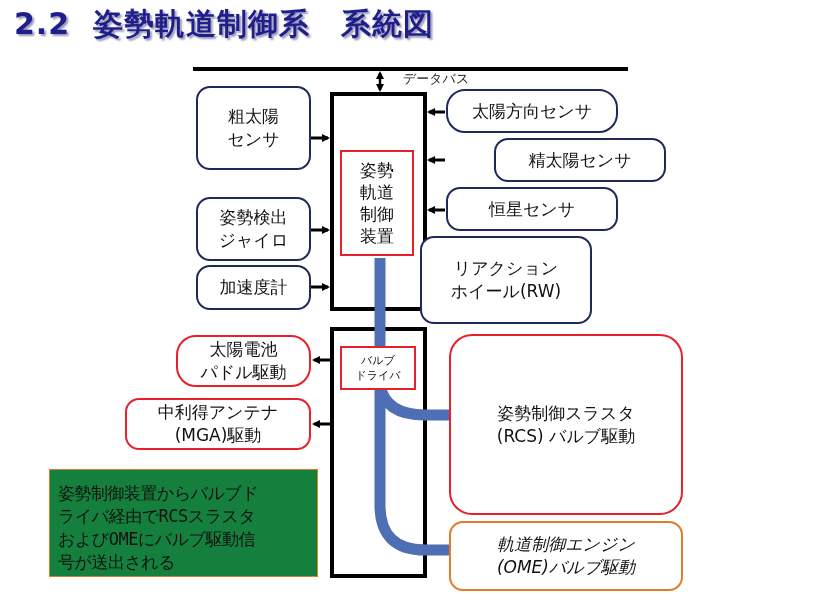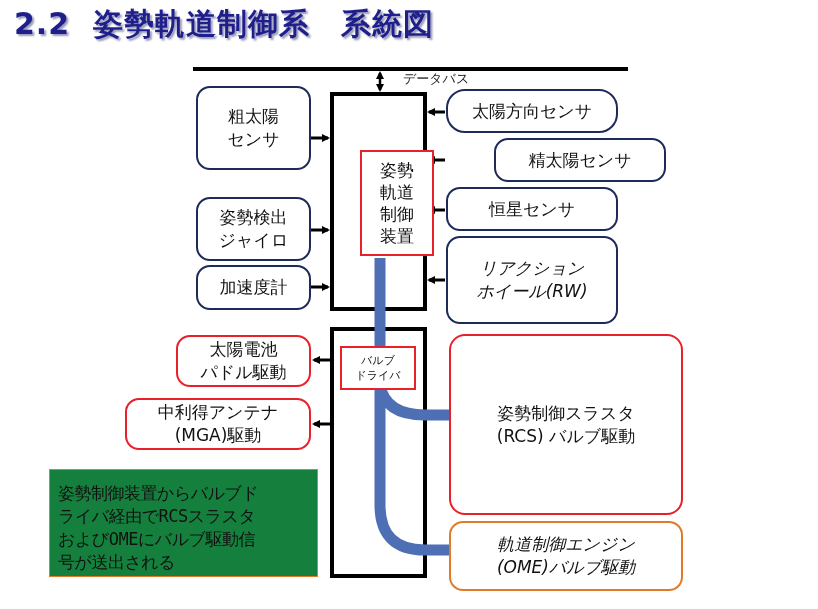--- a/index.html
+++ b/index.html
@@ -61,21 +61,21 @@
   <g fill="none" stroke="#4f6fb5" stroke-width="11" stroke-linejoin="round">
     <path d="M380,258 L380,505 Q380,550 425,550 L455,550"></path>
     <path d="M380,385 Q385,415 425,415 L455,415"></path>
   </g>
   <g stroke="#3a5590" stroke-width="1" fill="#4f6fb5">
     <polygon points="455,403 482,415 455,427"></polygon>
     <polygon points="455,538 482,550 455,562"></polygon>
   </g>
 </svg>
 
-<div class="abs inner-red" style="left:340px; top:150px; width:74px; height:106px; font-size:17px; line-height:1.3;margin-left:20px;">
+<div class="abs inner-red" style="left:340px; top:150px; width:74px; height:106px; font-size:17px; line-height:1.3;">
   <span>姿勢
 軌道
 制御
 装置</span>
 </div>
 
 <div class="abs inner-red" style="left:340px; top:346px; width:76px; height:44px; font-size:11px; line-height:1.4;">
   <span>バルブ
 ドライバ</span>
 </div>
@@ -94,35 +94,35 @@
 
 <div class="abs box" style="left:446px; top:89px; width:172px; height:44px;border-radius:19px;">
   <span>太陽方向センサ</span>
 </div>
 <div class="abs box" style="left:446px; top:138px; width:172px; height:44px;margin-left:48px;">
   <span>精太陽センサ</span>
 </div>
 <div class="abs box" style="left:446px; top:187px; width:172px; height:44px;">
   <span>恒星センサ</span>
 </div>
-<div class="abs box" style="left:446px; top:236px; width:172px; height:88px;font-style:italic;">
+<div class="abs box" style="left:420px; top:236px; width:172px; height:88px;">
   <span>リアクション
 ホイール(RW)</span>
 </div>
 
-<div class="abs box red" style="left:176px; top:335px; width:135px; height:52px;">
+<div class="abs box red" style="left:176px; top:335px; width:135px; height:52px;border-radius:20px;">
   <span>太陽電池
 パドル駆動</span>
 </div>
 <div class="abs box red" style="left:125px; top:398px; width:186px; height:52px;">
   <span>中利得アンテナ
 (MGA)駆動</span>
 </div>
 
-<div class="abs box red" style="left:449px; top:334px; width:234px; height:181px; border-radius:16px;">
+<div class="abs box red" style="left:449px; top:334px; width:234px; height:181px; border-radius:23px;">
   <span>姿勢制御スラスタ
 (RCS) バルブ駆動</span>
 </div>
 <div class="abs box orange" style="left:449px; top:521px; width:234px; height:70px;">
   <span>軌道制御エンジン
 (OME)バルブ駆動</span>
 </div>
 
 <div class="abs note" style="left:49px; top:469px; width:269px; height:108px;">姿勢制御装置からバルブド
 ライバ経由でRCSスラスタ

